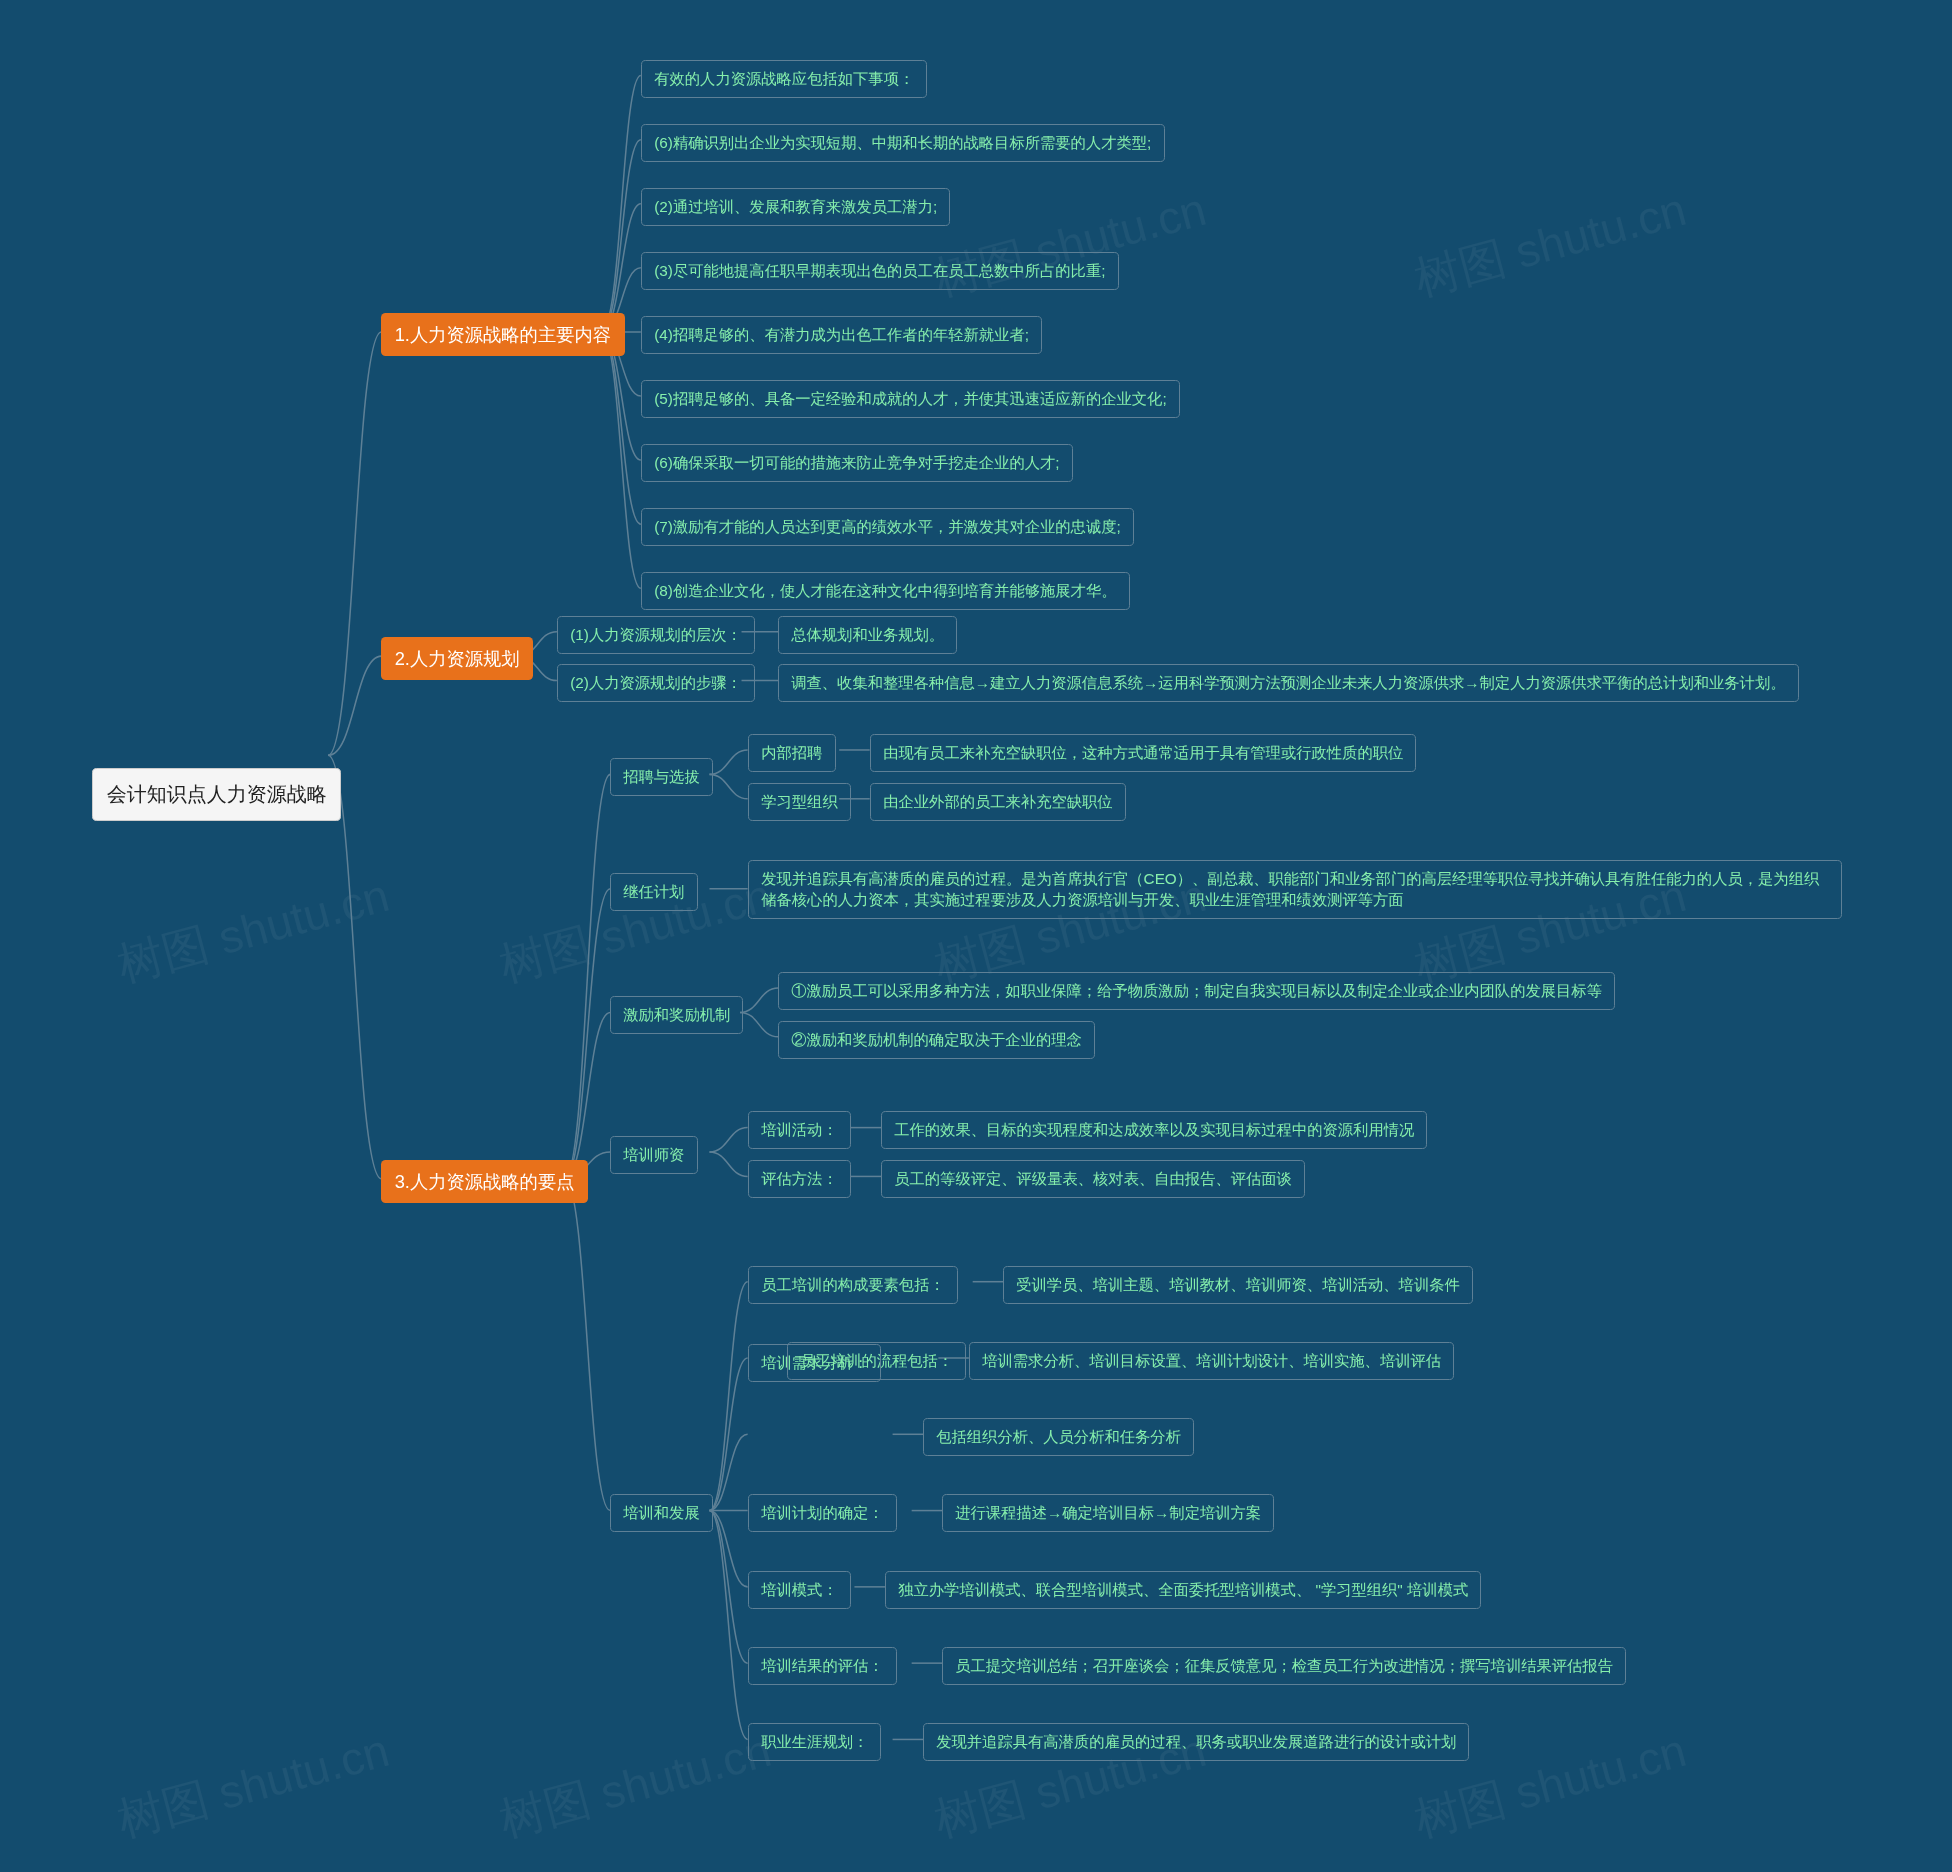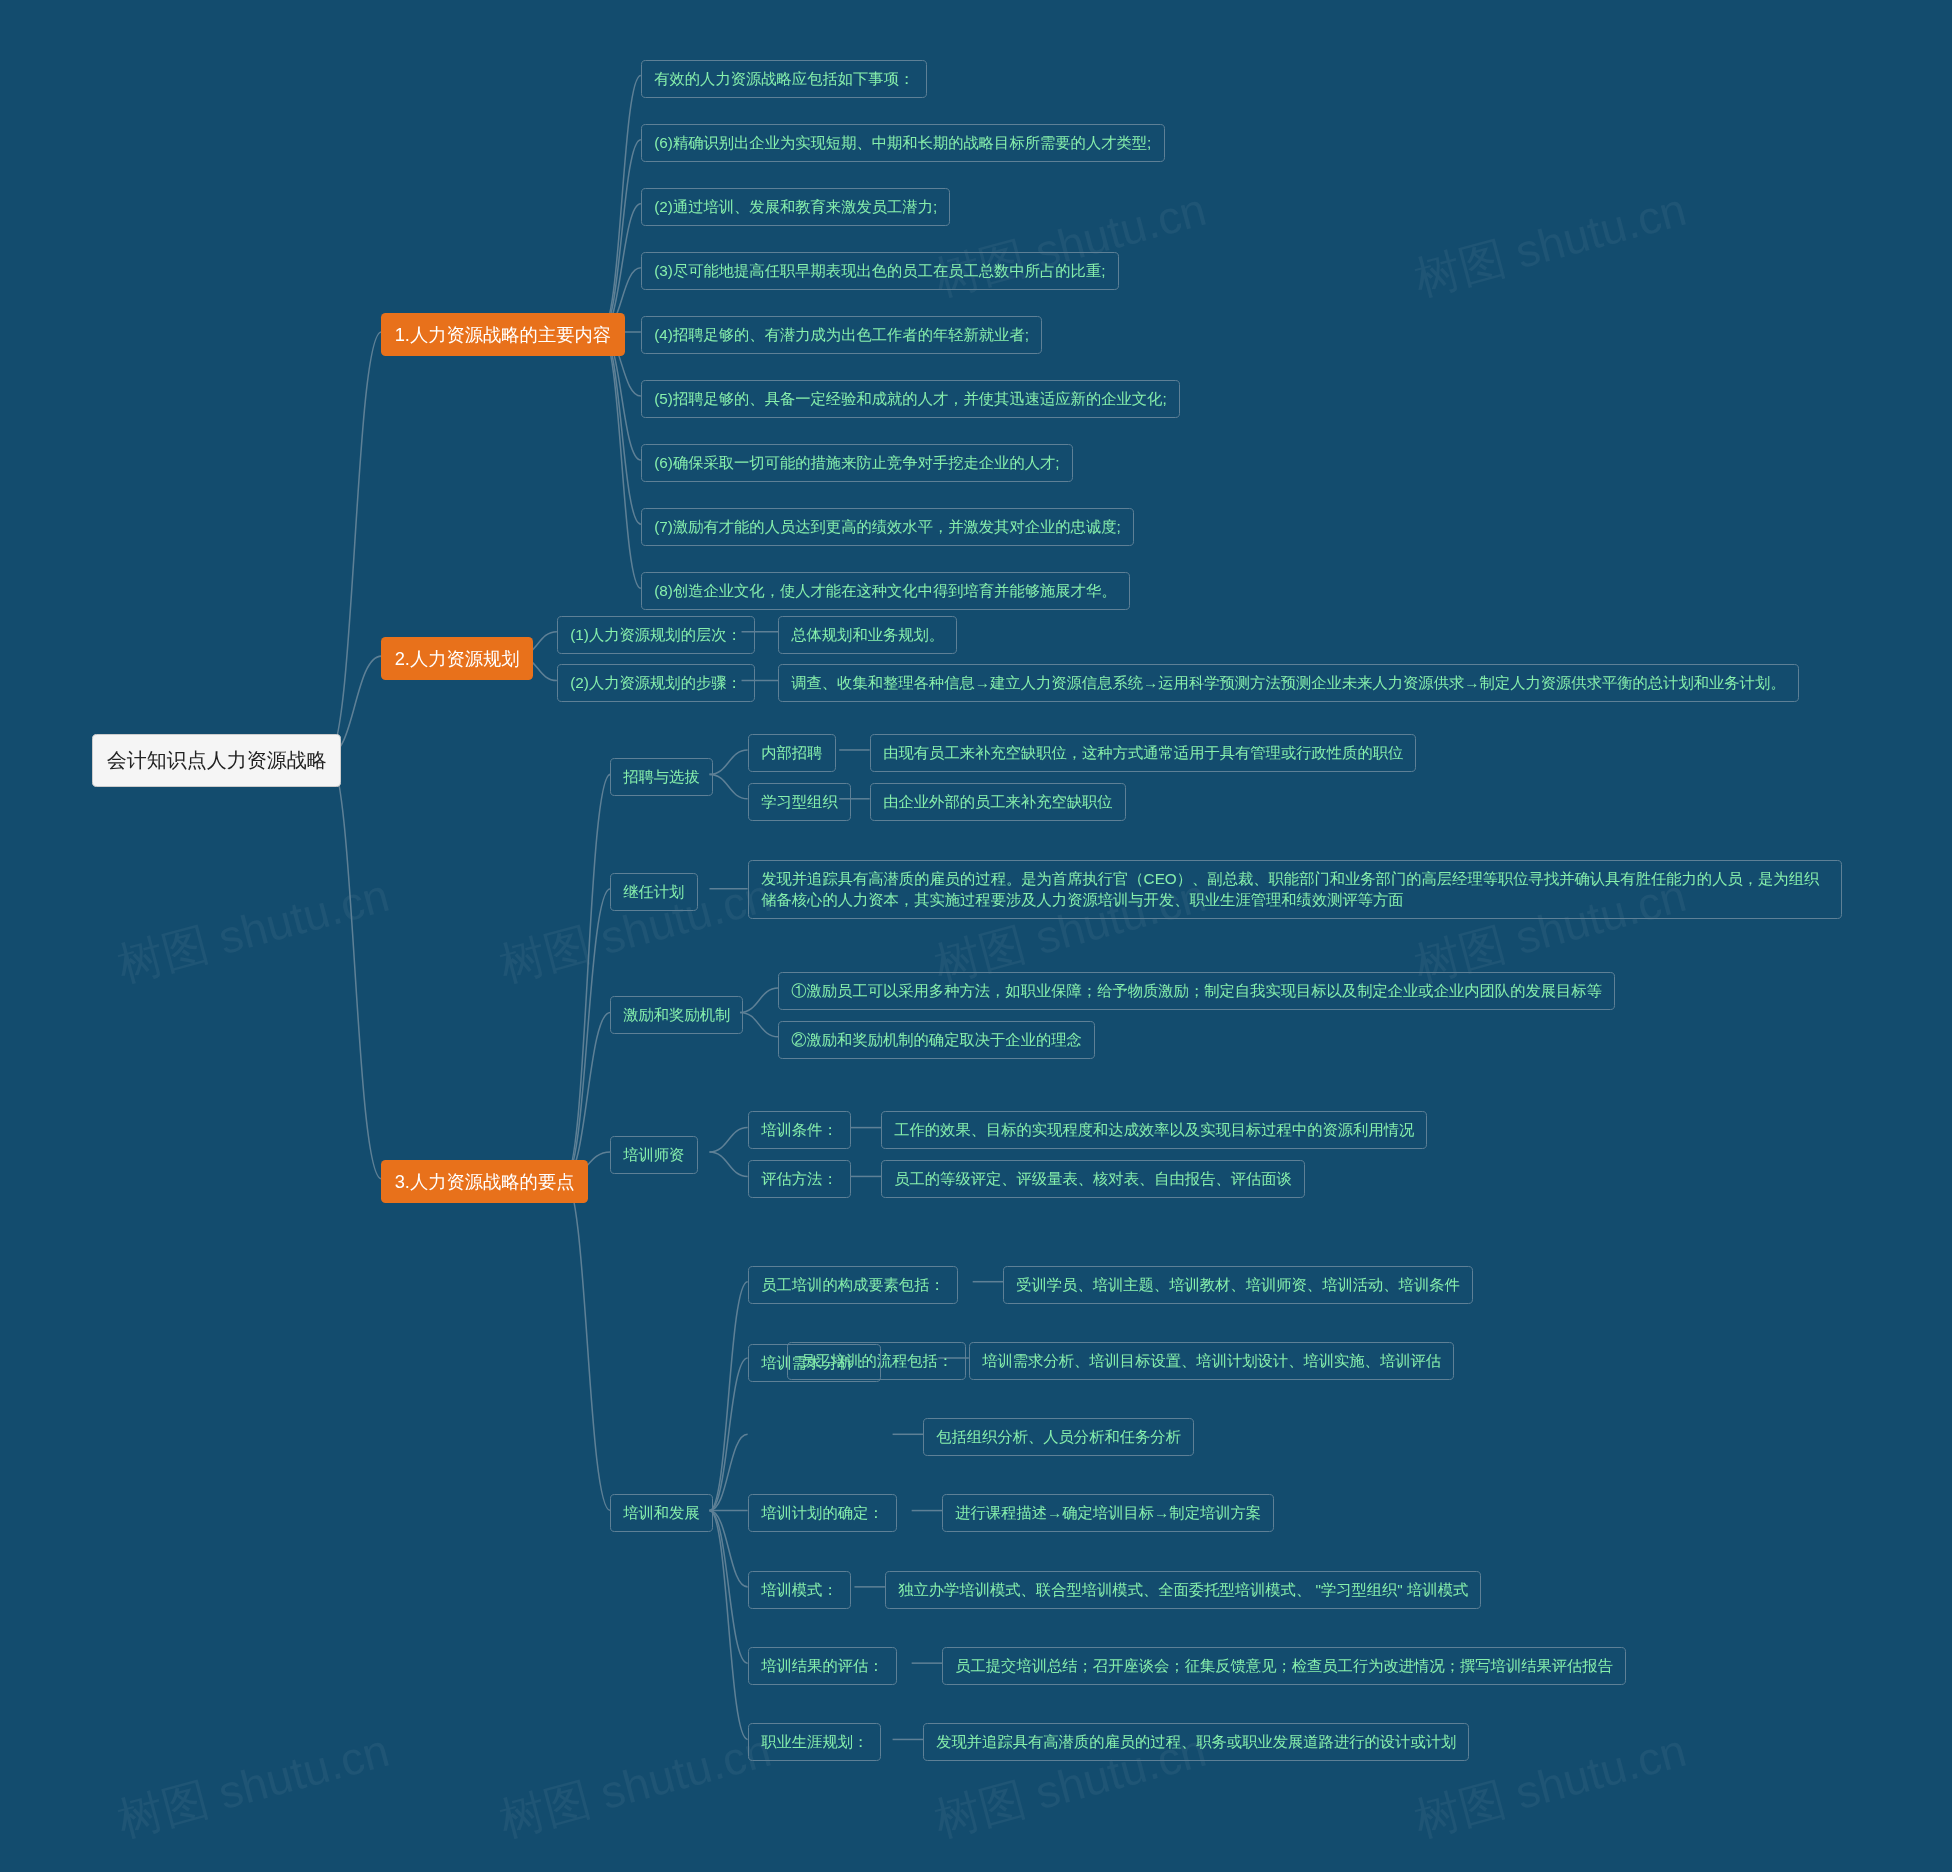--- a/index.html
+++ b/index.html
@@ -134,21 +134,21 @@
 
   <path d="M 1275 1680 C 1295 1680, 1295 1680, 1315 1680"></path>
   <path d="M 1230 1780 C 1250 1780, 1250 1780, 1270 1780"></path>
   <path d="M 1170 1880 C 1190 1880, 1190 1880, 1210 1880"></path>
   <path d="M 1195 1980 C 1215 1980, 1215 1980, 1235 1980"></path>
   <path d="M 1120 2080 C 1140 2080, 1140 2080, 1160 2080"></path>
   <path d="M 1195 2180 C 1215 2180, 1215 2180, 1235 2180"></path>
   <path d="M 1170 2280 C 1190 2280, 1190 2280, 1210 2280"></path>
 </svg>
 
-<div class="node-root" style="left:92px; top:734px">会计知识点人力资源战略</div>
+<div class="node-root" style="left:92px; top:768px">会计知识点人力资源战略</div>
 
 <div class="node-branch" style="left:381px; top:313px">1.人力资源战略的主要内容</div>
 <div class="node-leaf" style="left:641px; top:60px">有效的人力资源战略应包括如下事项：</div>
 <div class="node-leaf" style="left:641px; top:124px">(6)精确识别出企业为实现短期、中期和长期的战略目标所需要的人才类型;</div>
 <div class="node-leaf" style="left:641px; top:188px">(2)通过培训、发展和教育来激发员工潜力;</div>
 <div class="node-leaf" style="left:641px; top:252px">(3)尽可能地提高任职早期表现出色的员工在员工总数中所占的比重;</div>
 <div class="node-leaf" style="left:641px; top:316px">(4)招聘足够的、有潜力成为出色工作者的年轻新就业者;</div>
 <div class="node-leaf" style="left:641px; top:380px">(5)招聘足够的、具备一定经验和成就的人才，并使其迅速适应新的企业文化;</div>
 <div class="node-leaf" style="left:641px; top:444px">(6)确保采取一切可能的措施来防止竞争对手挖走企业的人才;</div>
 <div class="node-leaf" style="left:641px; top:508px">(7)激励有才能的人员达到更高的绩效水平，并激发其对企业的忠诚度;</div>
@@ -169,21 +169,21 @@
 <div class="node-leaf" style="left:870px; top:783px">由企业外部的员工来补充空缺职位</div>
 
 <div class="node-leaf" style="left:610px; top:873px">继任计划</div>
 <div class="node-leaf wrap" style="left:748px; top:860px; width:1068px">发现并追踪具有高潜质的雇员的过程。是为首席执行官（CEO）、副总裁、职能部门和业务部门的高层经理等职位寻找并确认具有胜任能力的人员，是为组织储备核心的人力资本，其实施过程要涉及人力资源培训与开发、职业生涯管理和绩效测评等方面</div>
 
 <div class="node-leaf" style="left:610px; top:996px">激励和奖励机制</div>
 <div class="node-leaf" style="left:778px; top:972px">①激励员工可以采用多种方法，如职业保障；给予物质激励；制定自我实现目标以及制定企业或企业内团队的发展目标等</div>
 <div class="node-leaf" style="left:778px; top:1021px">②激励和奖励机制的确定取决于企业的理念</div>
 
 <div class="node-leaf" style="left:610px; top:1136px">培训师资</div>
-<div class="node-leaf" style="left:748px; top:1111px">培训条件：</div>
+<div class="node-leaf" style="left:748px; top:1111px">培训活动：</div>
 <div class="node-leaf" style="left:881px; top:1111px">工作的效果、目标的实现程度和达成效率以及实现目标过程中的资源利用情况</div>
 <div class="node-leaf" style="left:748px; top:1160px">评估方法：</div>
 <div class="node-leaf" style="left:881px; top:1160px">员工的等级评定、评级量表、核对表、自由报告、评估面谈</div>
 
 <div class="node-leaf" style="left:610px; top:1494px">培训和发展</div>
 
 <div class="node-leaf" style="left:748px; top:1266px">员工培训的构成要素包括：</div>
 <div class="node-leaf" style="left:1003px; top:1266px">受训学员、培训主题、培训教材、培训师资、培训活动、培训条件</div>
 
 <div class="node-leaf" style="left:787px; top:1342px">员工培训的流程包括：</div>

